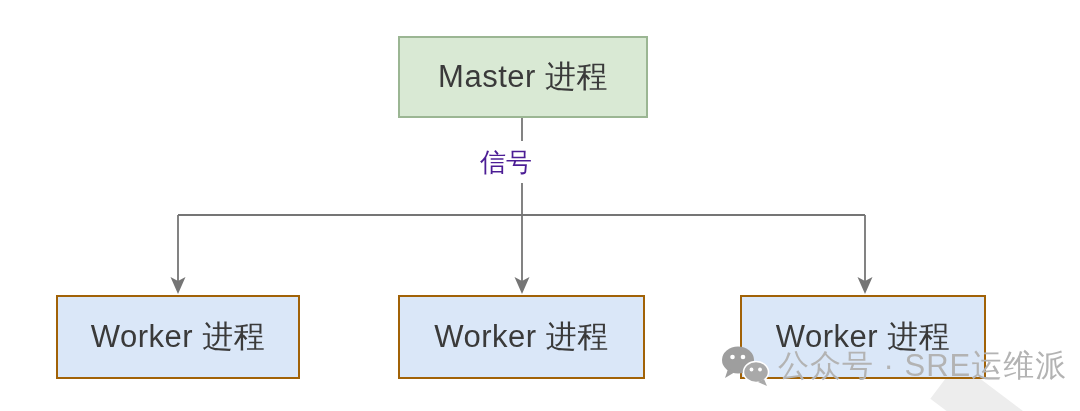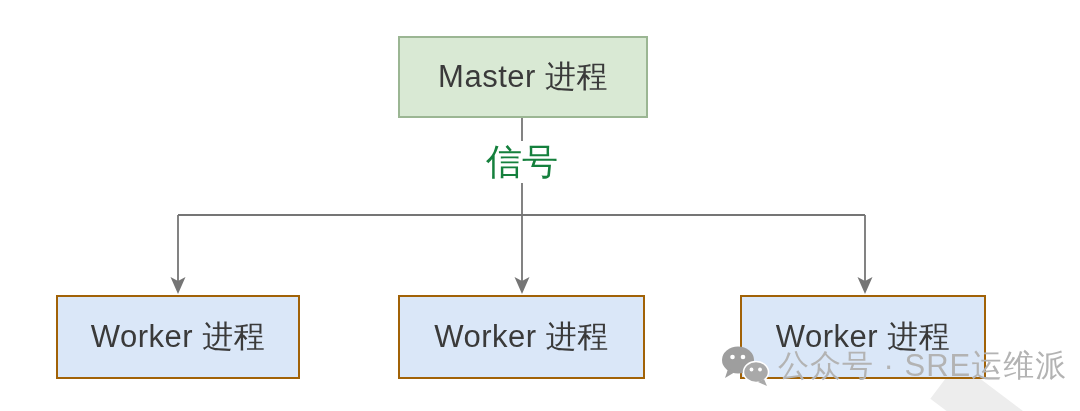--- a/index.html
+++ b/index.html
@@ -51,24 +51,24 @@
     border: 2px solid #a16207;
   }
   .node-worker-1 { left: 56px;  width: 244px; }
   .node-worker-2 { left: 398px; width: 247px; }
   .node-worker-3 { left: 740px; width: 246px; }
   .edge-label {
     position: absolute;
     left: 480px; top: 141px;
     width: 84px; height: 42px;
     line-height: 42px;
-    text-align: center;
+    text-align: left;
     background: #ffffff;
-    font-size: 36px;
-    color: #15803d;
+    font-size: 26px;
+    color: #4c1d95;
     z-index: 4;
   }
   .watermark {
     position: absolute;
     left: 720px; top: 345px;
     display: flex;
     align-items: center;
     z-index: 5;
   }
   .watermark-icon {

